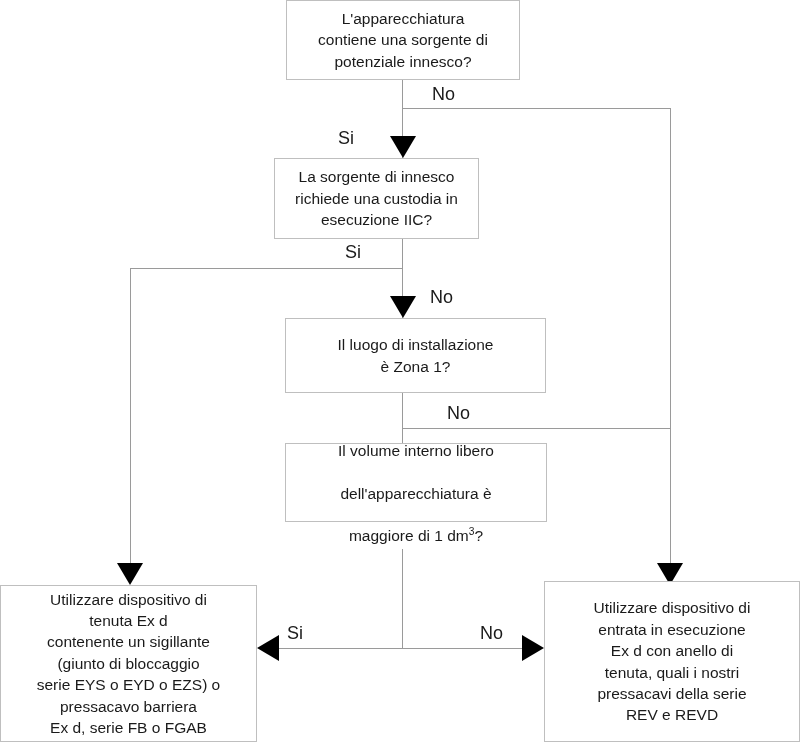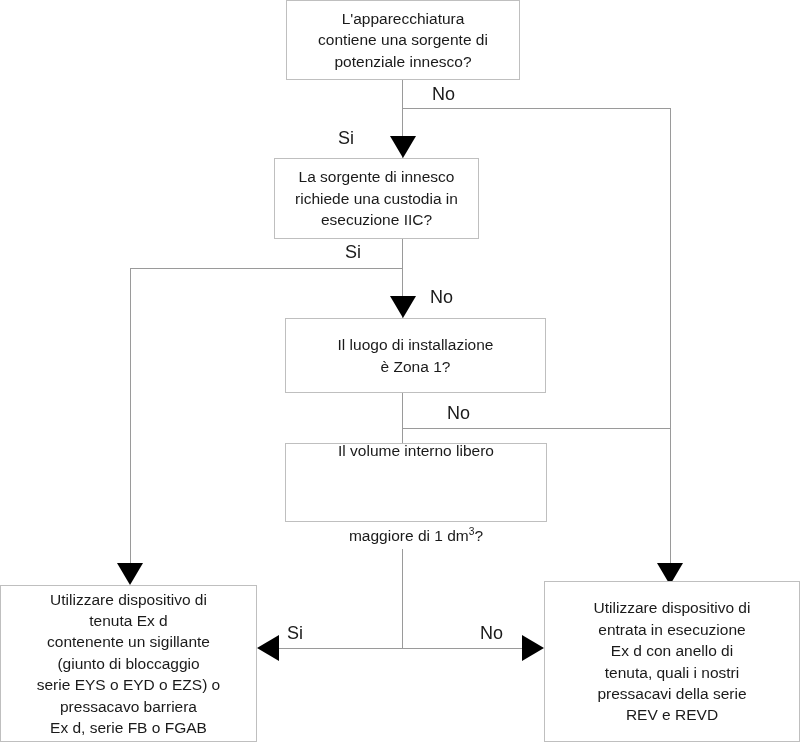--- a/index.html
+++ b/index.html
@@ -160,21 +160,21 @@
   </div>
 
   <div class="node" style="left:285px; top:318px; width:261px; height:75px;">
     <span class="node-text">Il luogo di installazione
 è Zona 1?</span>
   </div>
 
   <div class="node" style="left:285px; top:443px; width:262px; height:79px;">
     <span class="node-text">
       <span>Il volume interno libero</span><br>
-      <br>
+      <span>dell'apparecchiatura è</span><br>
       <span>maggiore di 1 dm</span><sup class="sup3">3</sup><span>?</span>
     </span>
   </div>
 
   <div class="node" style="left:0px; top:585px; width:257px; height:157px;">
     <span class="node-text">Utilizzare dispositivo di
 tenuta Ex d
 contenente un sigillante
 (giunto di bloccaggio
 serie EYS o EYD o EZS) o

